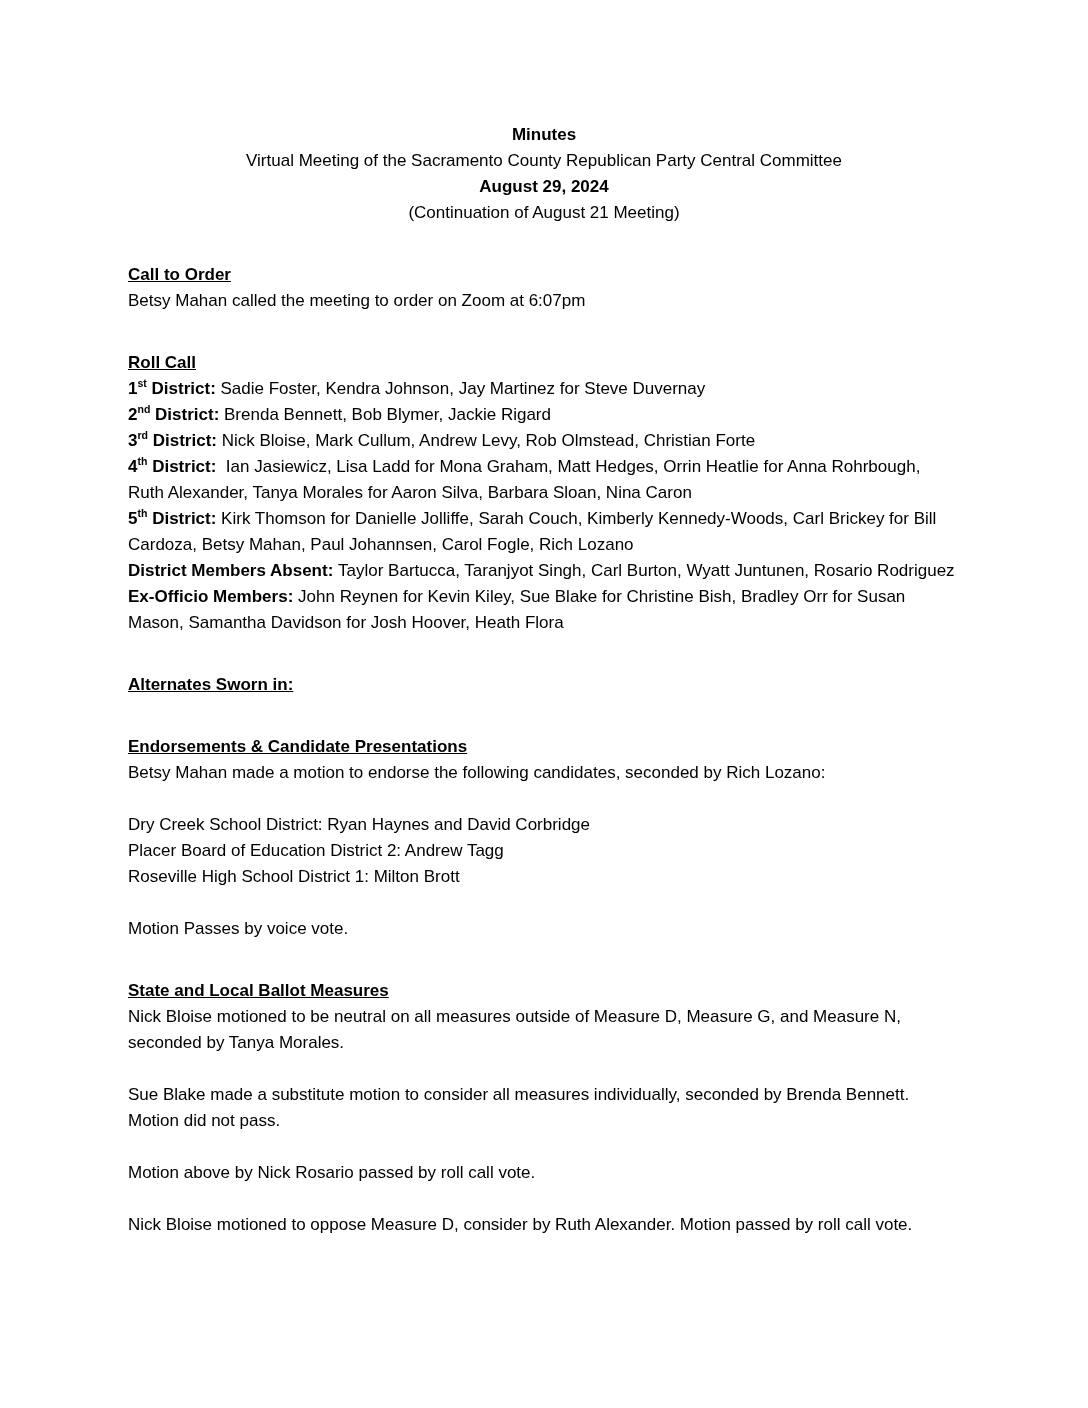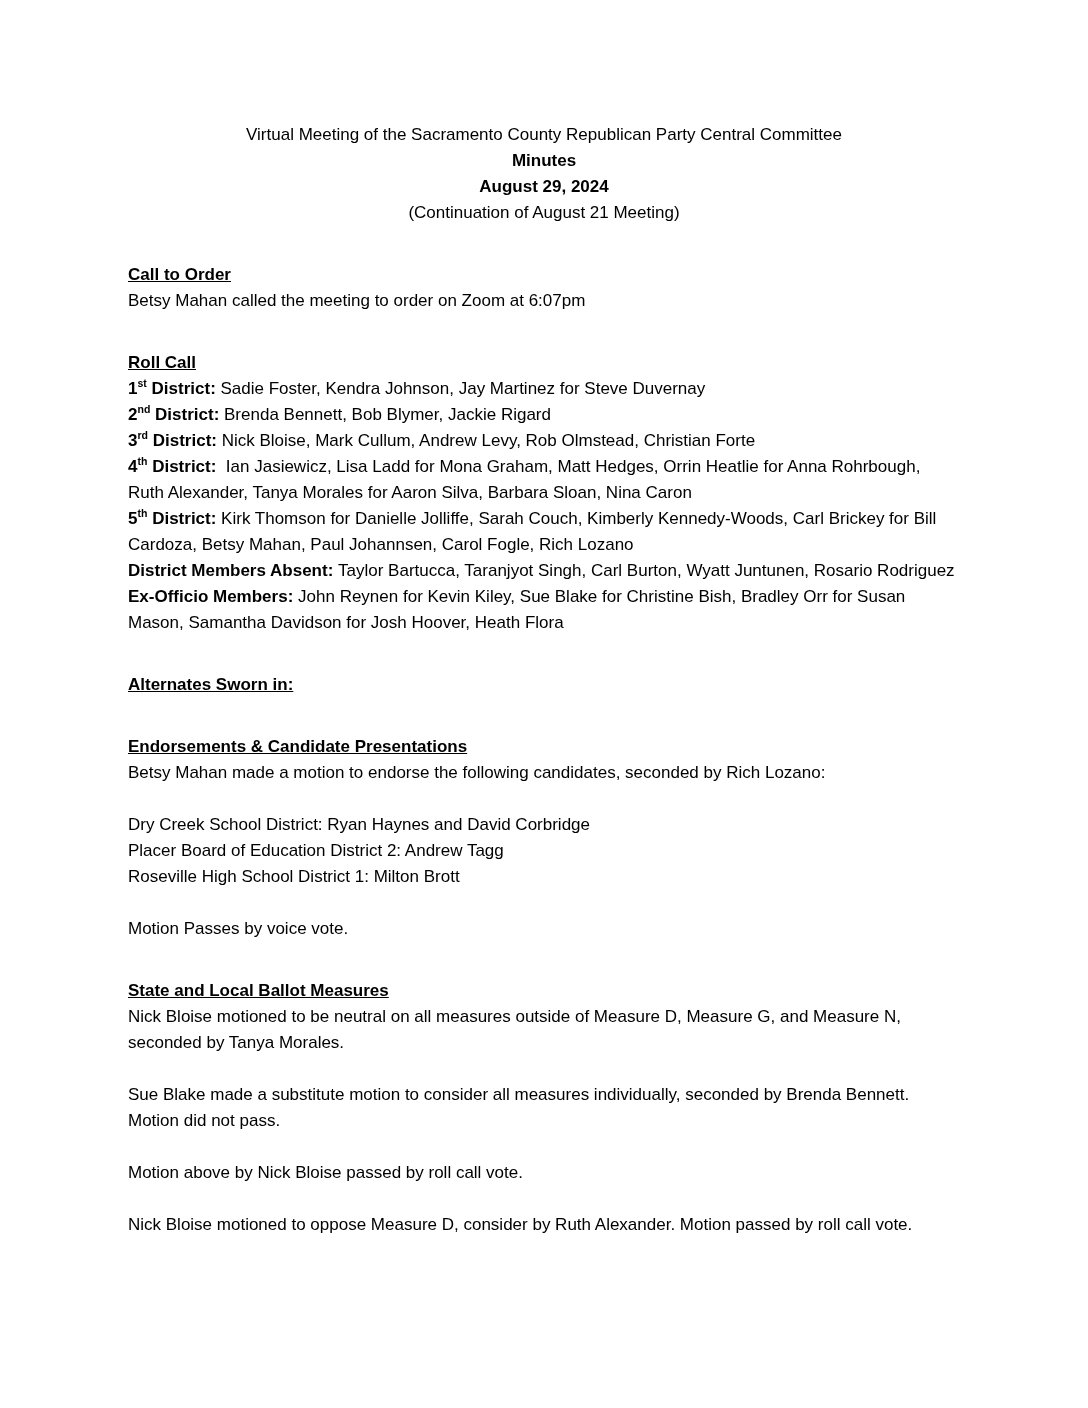--- a/index.html
+++ b/index.html
@@ -34,22 +34,22 @@
     font-size: 0.62em;
     vertical-align: super;
     line-height: 0;
   }
 </style>
 </head>
 <body>
 
 <div class="page">
   <div class="doc-header">
+      <div class="header-line b">Minutes</div>
       <div class="header-line">Virtual Meeting of the Sacramento County Republican Party Central Committee</div>
-      <div class="header-line b">Minutes</div>
       <div class="header-line b">August 29, 2024</div>
       <div class="header-line">(Continuation of August 21 Meeting)</div>
     </div>
   <div class="doc-body">
       <div class="section">
         <div class="heading">Call to Order</div>
         <div class="para"><span>Betsy Mahan called the meeting to order on Zoom at 6:07pm</span></div>
       </div>
       <div class="section">
         <div class="heading">Roll Call</div>
@@ -73,18 +73,18 @@
         <div class="para"><span>Roseville High School District 1: Milton Brott</span></div>
         <div class="para blank"></div>
         <div class="para"><span>Motion Passes by voice vote.</span></div>
       </div>
       <div class="section">
         <div class="heading">State and Local Ballot Measures</div>
         <div class="para"><span>Nick Bloise motioned to be neutral on all measures outside of Measure D, Measure G, and Measure N, seconded by Tanya Morales.</span></div>
         <div class="para blank"></div>
         <div class="para"><span>Sue Blake made a substitute motion to consider all measures individually, seconded by Brenda Bennett. Motion did not pass.</span></div>
         <div class="para blank"></div>
-        <div class="para"><span>Motion above by Nick Bloise passed by roll call vote.</span></div>
+        <div class="para"><span>Motion above by Nick Rosario passed by roll call vote.</span></div>
         <div class="para blank"></div>
         <div class="para"><span>Nick Bloise motioned to oppose Measure D, consider by Ruth Alexander. Motion passed by roll call vote.</span></div>
       </div>
     </div>
 </div>
 
 </body></html>

